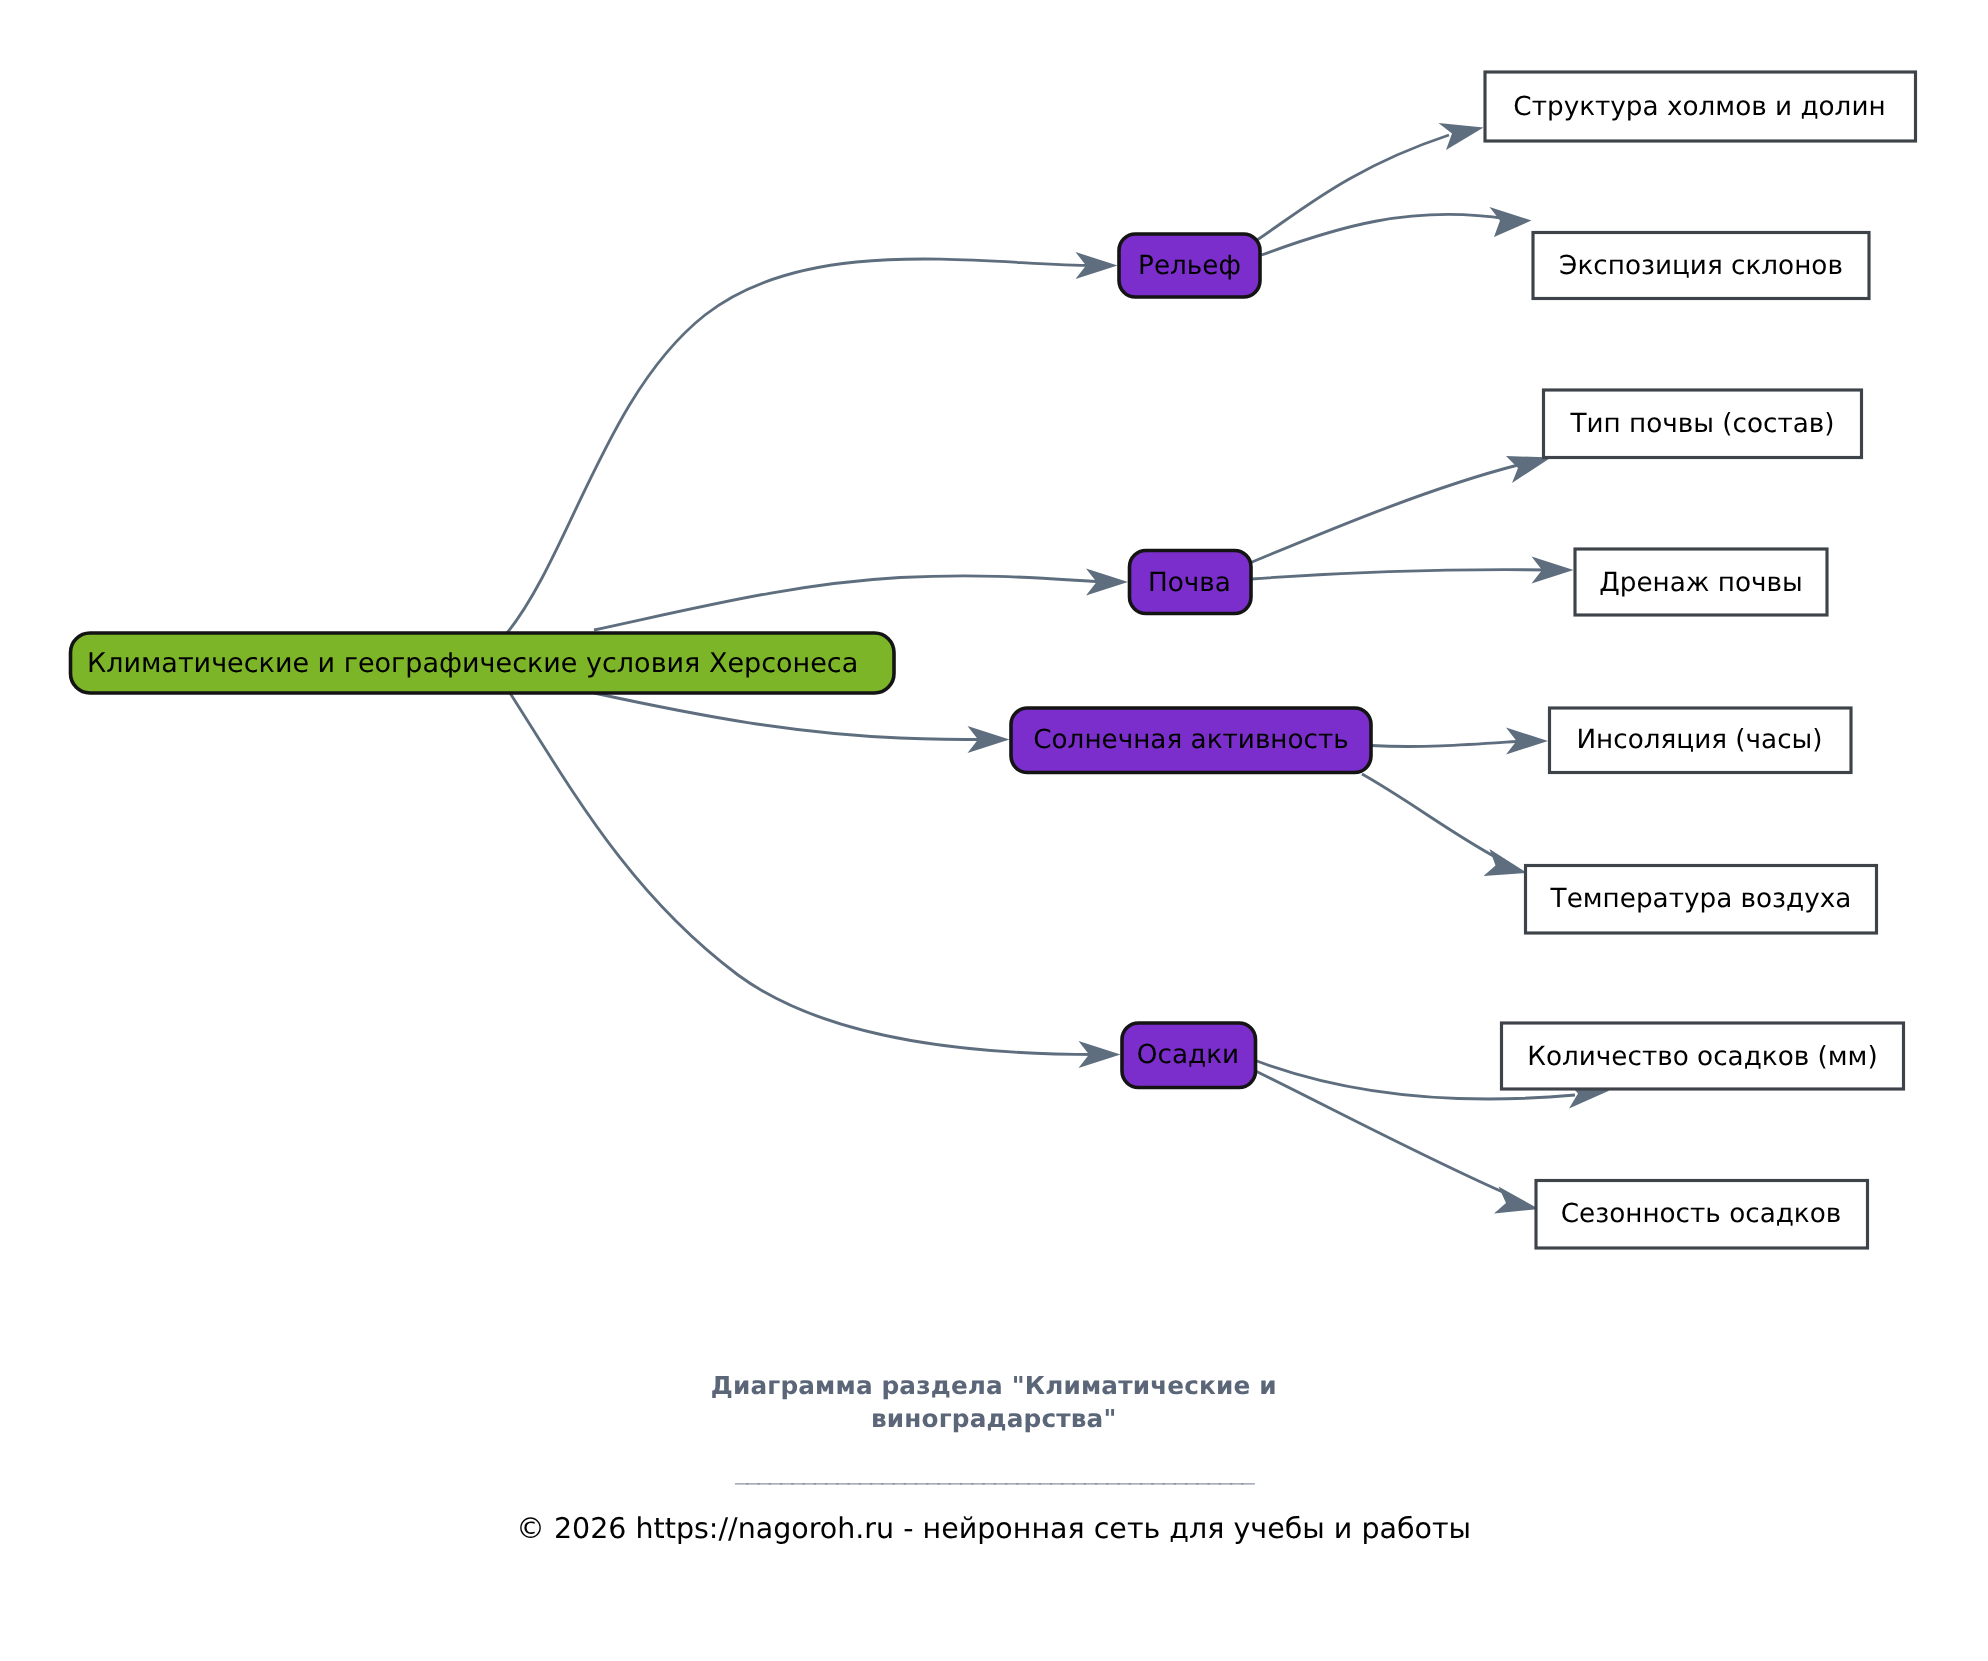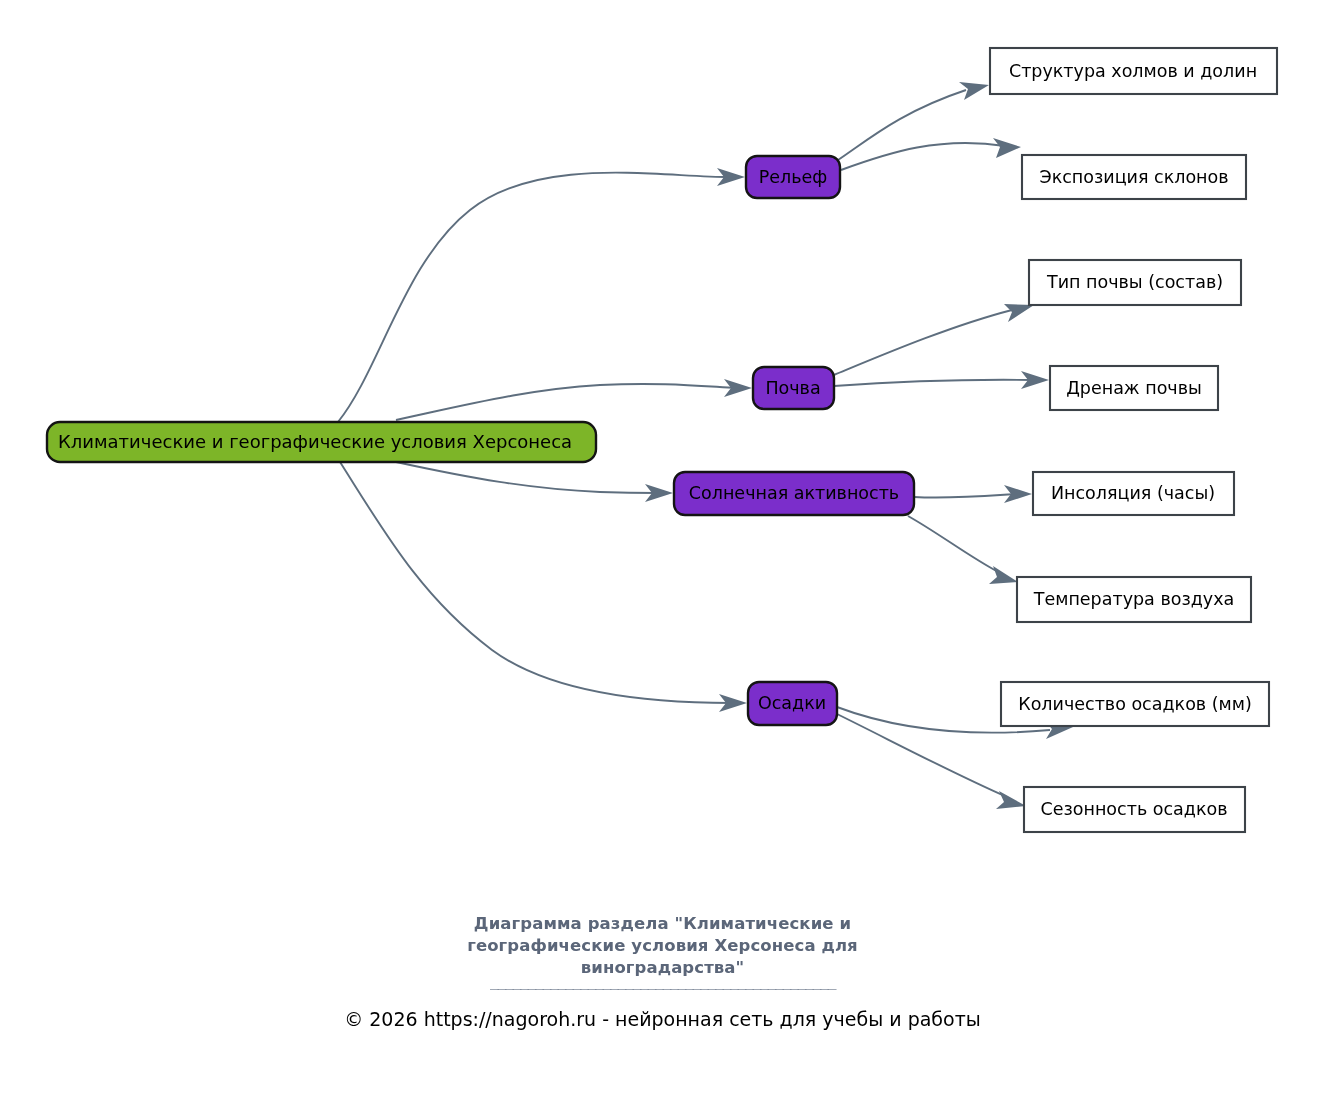--- a/index.html
+++ b/index.html
@@ -212,21 +212,20 @@
 
     <g>
       <rect class="node-leaf-rect" x="1024" y="787" width="221" height="45"></rect>
       <text class="node-label" x="1134" y="810" text-anchor="middle">Сезонность осадков</text>
     </g>
 
   </svg>
 
   <div class="caption-block" id="caption-title">
     <span class="cap-line">Диаграмма раздела "Климатические и</span>
-    <span class="cap-line">географические условия Херсонеса для</span>
     <span class="cap-line">виноградарства"</span>
   </div>
 
   <div class="caption-block" id="caption-rule">______________________________________________</div>
 
   <div class="caption-block" id="caption-copyright">© 2026 https://nagoroh.ru - нейронная сеть для учебы и работы</div>
 
 </div>
 
 </body></html>

